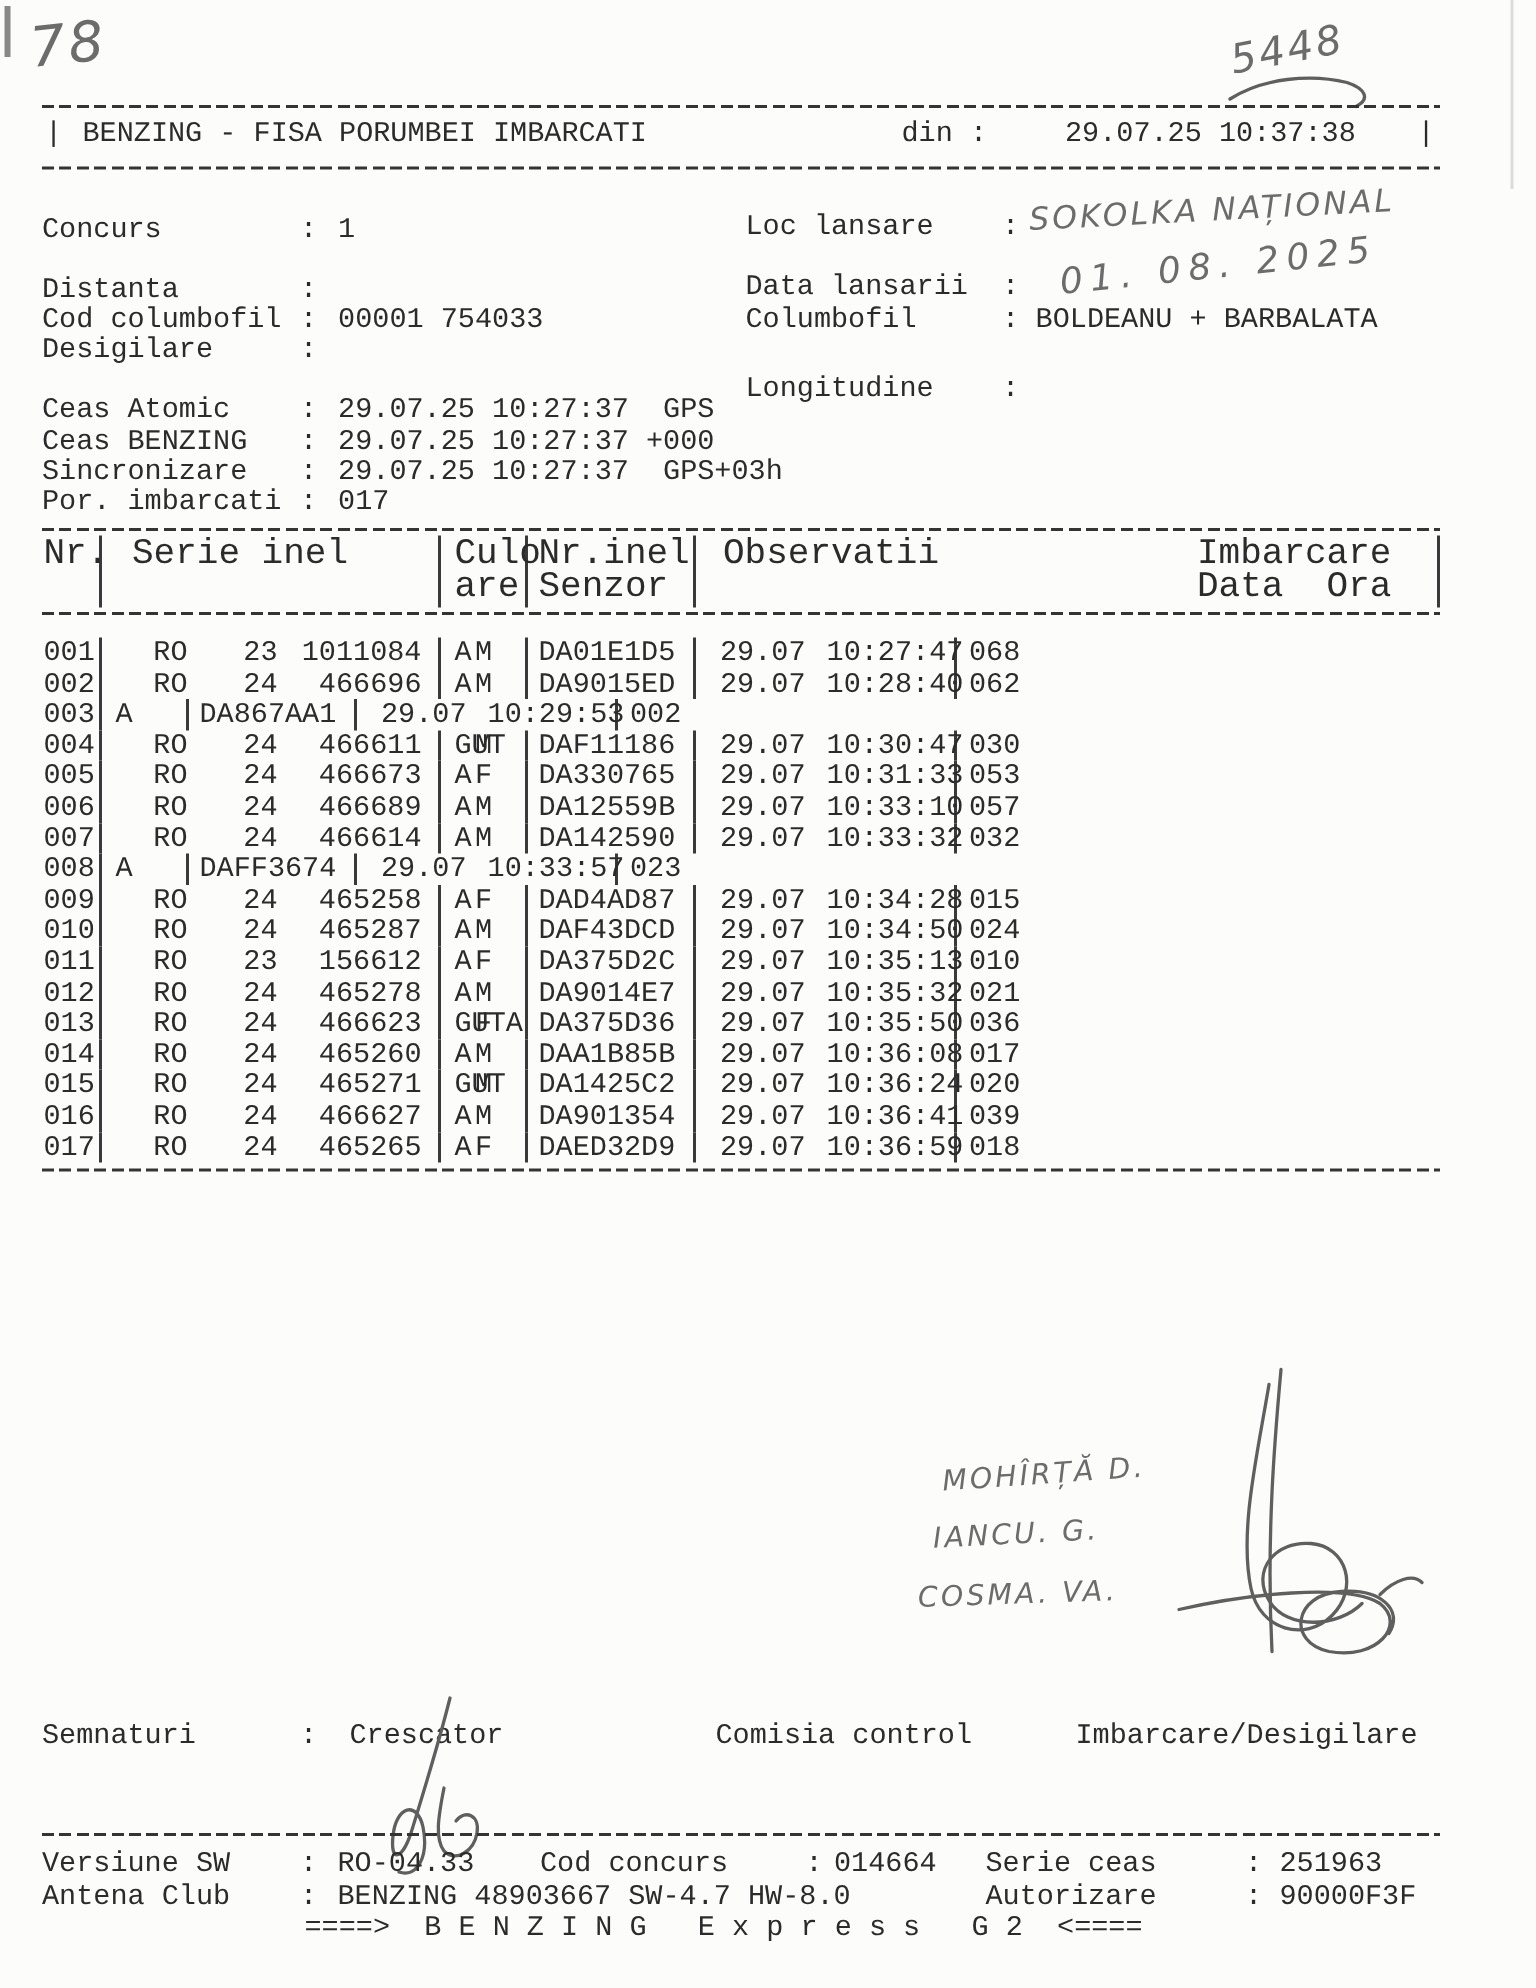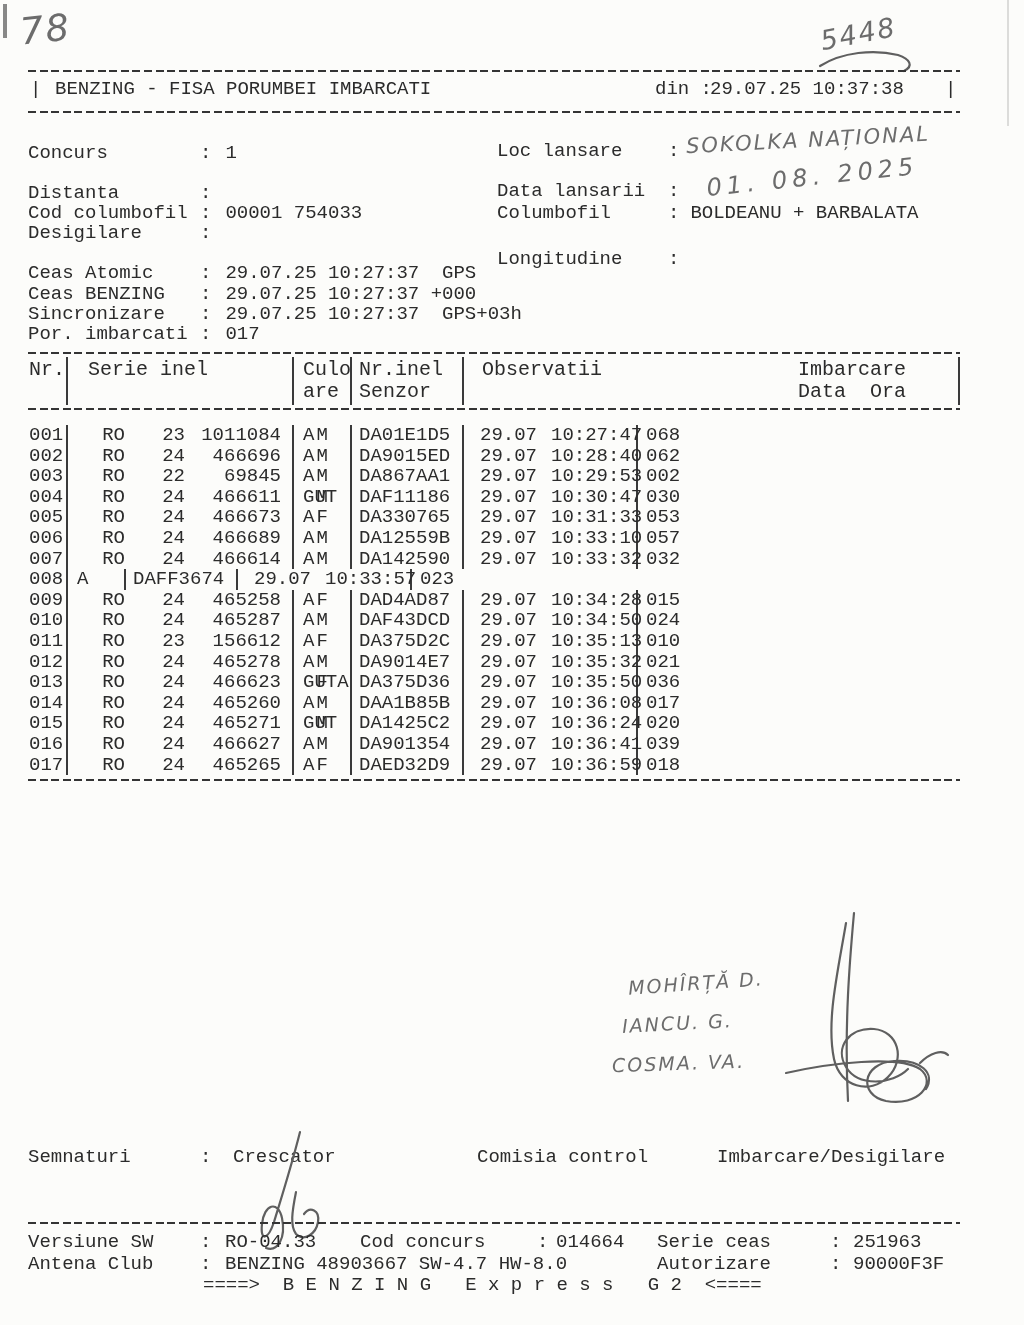--- a/index.html
+++ b/index.html
@@ -27,21 +27,21 @@
   .col-culo{width:58px;padding-left:9px;}
   .col-senzor{width:112px;padding-left:7px;}
   .col-imb{width:174px;}
   .col-obs{flex:1;padding-left:8px;}
   .f-country{display:inline-block;width:57px;text-align:right;}
   .f-year{display:inline-block;width:60px;text-align:right;}
   .f-ring{display:inline-block;width:96px;text-align:right;}
   .f-sex{display:inline-block;width:47px;text-align:right;}
   .f-date{padding-left:16px;}
   .f-time{padding-left:14px;}
-  .thead .c{font-size:20px;line-height:22px;padding-top:2px;}
+  .thead .c{font-size:24px;line-height:22px;padding-top:2px;}
   
   .hw{position:absolute;font-family:"DejaVu Sans", sans-serif;font-style:italic;
       color:#6c6c6c;white-space:pre;letter-spacing:2px;}
   svg.sig{position:absolute;overflow:visible;}
   svg.sig path{fill:none;stroke:#5f5f5f;stroke-width:2.2;stroke-linecap:round;}
   .scan-edge{position:absolute;left:1007px;top:0;width:2px;height:126px;background:#dcdcda;}
   .scan-nub{position:absolute;left:3px;top:4px;width:4px;height:34px;background:#4a4a4a;opacity:.65;}
 </style>
 </head>
 <body>
@@ -51,21 +51,21 @@
 
 <div class="hw" style="left:20px;top:8px;font-size:37px;transform:rotate(-6deg);">78</div>
 <div class="hw" style="left:820px;top:18px;font-size:27px;transform:rotate(-11deg);">5448</div>
 <svg class="sig" style="left:812px;top:46px;" width="110" height="30">
   <path d="M8,20 C30,6 62,3 86,9 C98,13 102,20 92,25"></path>
 </svg>
 
 <div class="dash" style="top:70px;"></div>
 <div class="pline" style="left:30px;top:79px;">|</div>
 <div class="pline" style="left:55px;top:79px;">BENZING - FISA PORUMBEI IMBARCATI</div>
-<div class="pline" style="left:655px;top:79px;">din :</div>
+<div class="pline" style="left:601px;top:79px;">din :</div>
 <div class="pline" style="left:710px;top:79px;">29.07.25 10:37:38</div>
 <div class="pline" style="left:945px;top:79px;">|</div>
 <div class="dash" style="top:111px;"></div>
 
 <div class="pline" style="left:28px;top:143px;"><span class="lblL">Concurs</span><span>:</span><span class="valL">1</span></div>
 <div class="pline" style="left:28px;top:183px;"><span class="lblL">Distanta</span><span>:</span><span class="valL"></span></div>
 <div class="pline" style="left:28px;top:203px;"><span class="lblL">Cod columbofil</span><span>:</span><span class="valL">00001 754033</span></div>
 <div class="pline" style="left:28px;top:223px;"><span class="lblL">Desigilare</span><span>:</span><span class="valL"></span></div>
 
 <div class="pline" style="left:497px;top:141px;"><span class="lblR">Loc lansare</span><span>:</span><span class="valR"></span></div>
@@ -107,21 +107,20 @@
     <span class="c cb col-nr">002</span>
     <span class="c cb col-serie"><span class="f-country">RO</span><span class="f-year">24</span><span class="f-ring">466696</span><span class="f-sex">M</span></span>
     <span class="c cb col-culo">A</span>
     <span class="c cb col-senzor">DA9015ED</span>
     <span class="c cb col-imb"><span class="f-date">29.07</span><span class="f-time">10:28:40</span></span>
     <span class="c col-obs">062</span>
   </div>
 
   <div class="trow">
     <span class="c cb col-nr">003</span>
-    <span class="c cb col-serie"><span class="f-country">RO</span><span class="f-year">22</span><span class="f-ring">69845</span><span class="f-sex">M</span></span>
     <span class="c cb col-culo">A</span>
     <span class="c cb col-senzor">DA867AA1</span>
     <span class="c cb col-imb"><span class="f-date">29.07</span><span class="f-time">10:29:53</span></span>
     <span class="c col-obs">002</span>
   </div>
 
   <div class="trow">
     <span class="c cb col-nr">004</span>
     <span class="c cb col-serie"><span class="f-country">RO</span><span class="f-year">24</span><span class="f-ring">466611</span><span class="f-sex">M</span></span>
     <span class="c cb col-culo">GUT</span>

